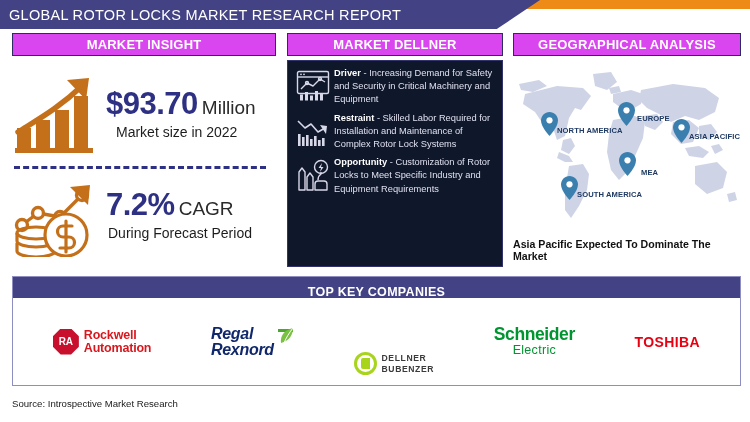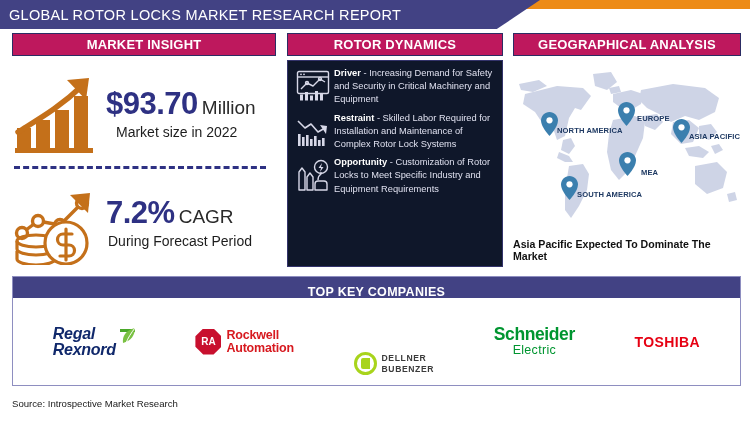--- a/index.html
+++ b/index.html
@@ -33,37 +33,37 @@
     color: #ffffff;
     font-size: 14.5px;
     letter-spacing: 0.3px;
     padding-left: 9px;
     white-space: nowrap;
   }
 
   
   .sec-head {
     position: absolute; height: 23px;
-    background: #be185d;
+    background: #d946ef;
     border: 1px solid #2c2c63;
     display: flex; align-items: center; justify-content: center;
   }
   .sec-head span {
     color: #ffffff; font-size: 13px; font-weight: bold;
     letter-spacing: 0.2px; white-space: nowrap;
   }
   #head-insight { left: 12px;  top: 33px; width: 264px; }
   #head-dynamic { left: 287px; top: 33px; width: 216px; }
   #head-geo     { left: 513px; top: 33px; width: 228px; }
 
   
   #panel-insight { position: absolute; left: 12px; top: 62px; width: 264px; height: 204px; }
   .insight-row { position: absolute; left: 0; width: 264px; display: flex; align-items: center; }
   #insight-row-size { top: 8px; height: 88px; }
-  #insight-row-cagr { top: 118px; height: 86px; }
+  #insight-row-cagr { top: 110px; height: 86px; }
   .insight-icon { width: 92px; flex: 0 0 92px; display: flex; align-items: center; justify-content: center; }
   .insight-text { flex: 1 1 auto; padding-left: 2px; }
   .big-num {
     color: #2e3183; font-size: 31px; font-weight: bold; letter-spacing: -0.5px;
     line-height: 1.05; display: inline-block; vertical-align: baseline;
   }
   .big-unit { color: #2a2a2a; font-size: 19px; display: inline-block; padding-left: 4px; }
   .sub-label { color: #1d1d1d; font-size: 14px; padding-top: 3px; padding-left: 10px; }
   .cagr-sub { padding-left: 2px; }
   .divider {
@@ -155,21 +155,21 @@
     <div class="header-orange"></div>
     <div class="header-band">
       <div class="header-title">GLOBAL ROTOR LOCKS MARKET RESEARCH REPORT</div>
     </div>
   </div>
 
   <div class="sec-head" id="head-insight">
     <span>MARKET INSIGHT</span>
   </div>
   <div class="sec-head" id="head-dynamic">
-    <span>ROTOR DYNAMICS</span>
+    <span>MARKET DELLNER</span>
   </div>
   <div class="sec-head" id="head-geo">
     <span>GEOGRAPHICAL ANALYSIS</span>
   </div>
 
   <div id="panel-insight">
 
     <div class="insight-row" id="insight-row-size">
       <div class="insight-icon">
         <svg width="86" height="80" viewBox="0 0 86 80">
@@ -363,46 +363,46 @@
     <div class="geo-caption">Asia Pacific Expected To Dominate The Market</div>
   </div>
 
   <div id="companies-box">
     <div id="companies-head">
       <span>TOP KEY COMPANIES</span>
     </div>
     <div id="logo-strip">
 
       <div class="logo-cell">
+        <div class="rock">
+          <div class="rock-badge">RA</div>
+          <div>
+            <div class="rock-txt">Rockwell</div>
+            <div class="rock-txt">Automation</div>
+          </div>
+        </div>
+      </div>
+
+      <div class="logo-cell">
         <div class="regal">
           <div>
             <div class="regal-txt">Regal</div>
             <div class="regal-txt">Rexnord</div>
           </div>
           <span style="margin-left:3px;margin-bottom:9px;">
             <svg width="17" height="17" viewBox="0 0 17 17">
               <path d="M1 2 h15 v3 h-15 Z" fill="#4aa82a"></path>
               <path d="M16 1 C7 3, 3 9, 4 16 C12 14, 16 8, 16 1 Z" fill="#7ac143"></path>
               <path d="M16 1 C12 6, 9 11, 7 16" stroke="#ffffff" stroke-width="1" fill="none"></path>
             </svg>
           </span>
         </div>
       </div>
 
       <div class="logo-cell">
-        <div class="rock">
-          <div class="rock-badge">RA</div>
-          <div>
-            <div class="rock-txt">Rockwell</div>
-            <div class="rock-txt">Automation</div>
-          </div>
-        </div>
-      </div>
-
-      <div class="logo-cell">
         <div class="dell">
           <div class="dell-mark">
               <i></i>
             </div>
           <div>
             <div class="dell-txt">DELLNER</div>
             <div class="dell-txt">BUBENZER</div>
           </div>
         </div>
       </div>

